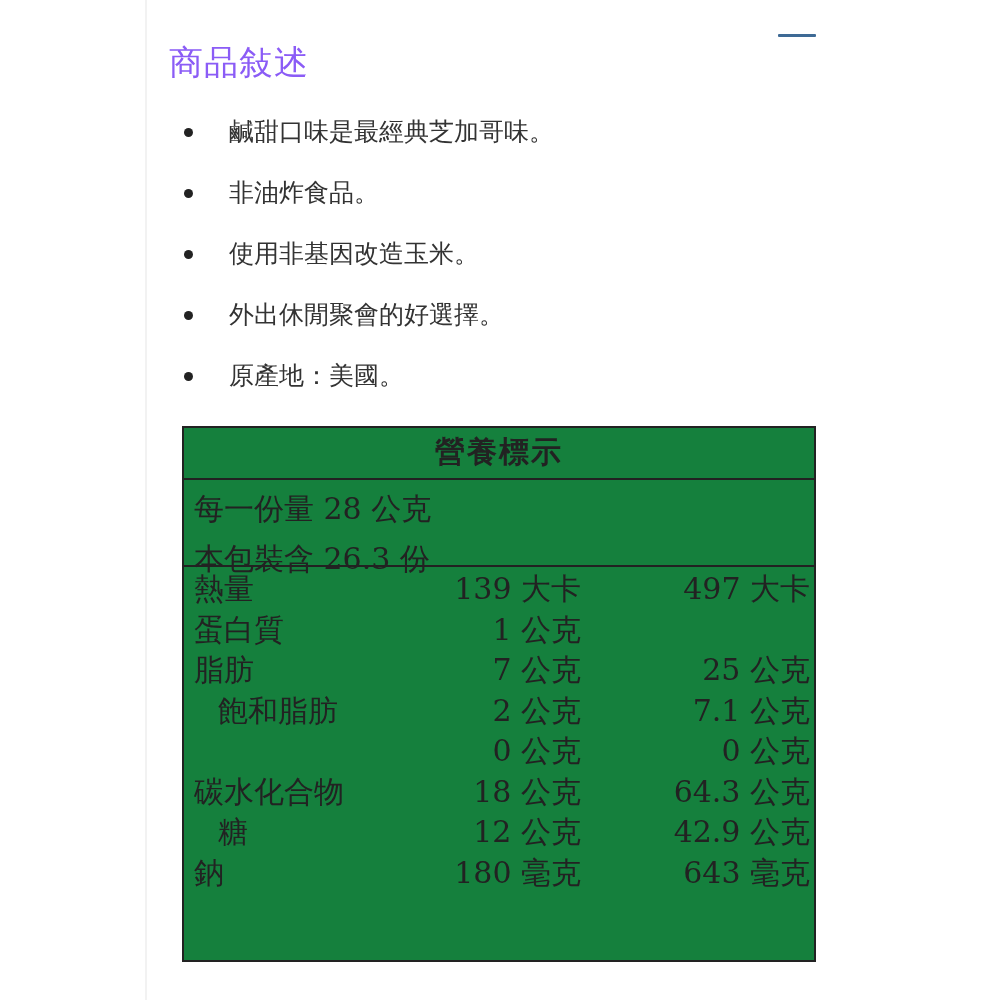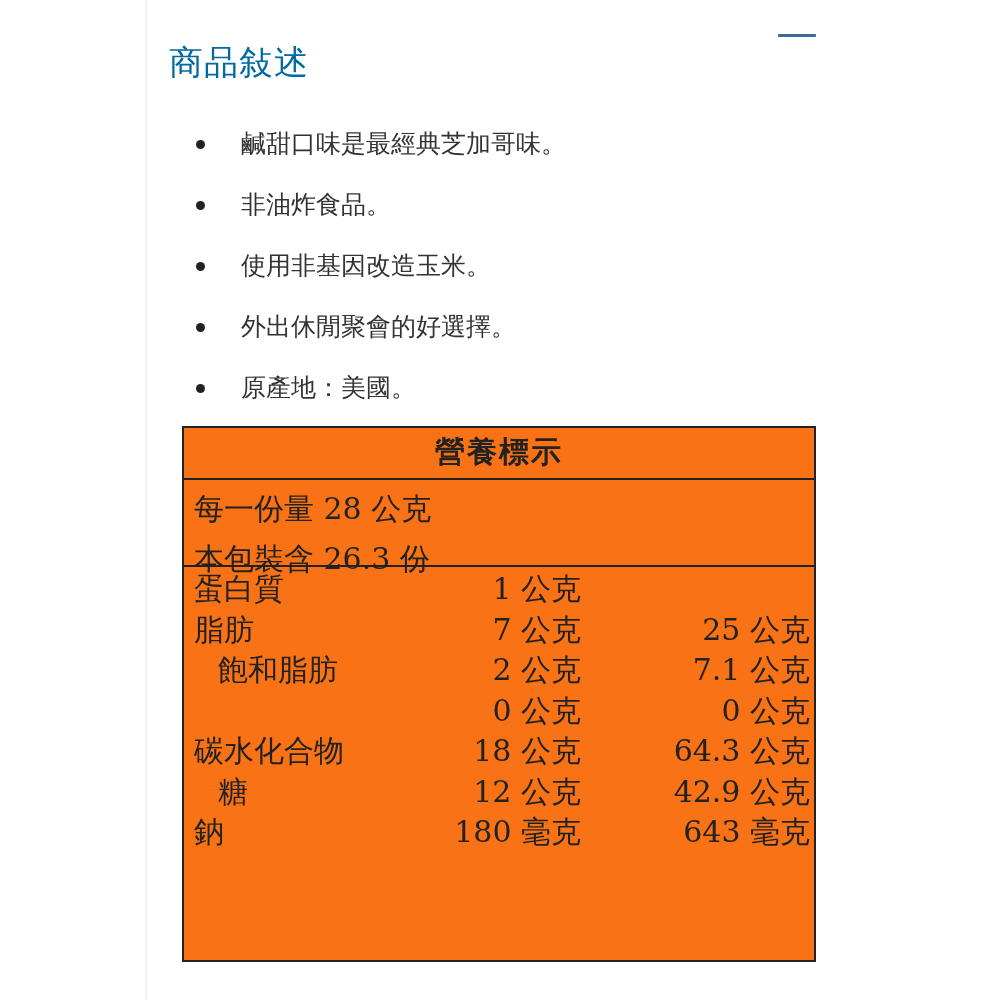--- a/index.html
+++ b/index.html
@@ -1,24 +1,24 @@
 <!DOCTYPE html>
 <html><head>
 <meta charset="utf-8">
 <style>
   html, body { margin: 0; padding: 0; background: #ffffff; }
   body { width: 1000px; height: 1000px; position: relative; overflow: hidden; font-family: "DejaVu Sans", sans-serif; }
   .panel { position: absolute; left: 145px; top: 0; width: 855px; height: 1000px; border-left: 2px solid #f2f2f2; }
-  .section-title { position: absolute; left: 22px; top: 12px; font-size: 34px; color: #0369a1; letter-spacing: 1px; font-weight: normal; }
+  .section-title { position: absolute; left: 22px; top: 12px; font-size: 34px; color: #8b5cf6; letter-spacing: 1px; font-weight: normal; }
   .collapse-btn { position: absolute; left: 628px; top: 22px; width: 44px; height: 28px; cursor: pointer; }
   .collapse-btn .bar { position: absolute; left: 3px; top: 12px; width: 38px; height: 3px; background: #3e6a95; border-radius: 1px; }
-  .bullets { position: absolute; left: 30px; top: 106px; margin: 12px; padding: 0; list-style: none; }
+  .bullets { position: absolute; left: 30px; top: 106px; margin: 0; padding: 0; list-style: none; }
   .bullets li { position: relative; height: 61px; line-height: 52px; font-size: 25px; color: #333333; padding-left: 52px; white-space: nowrap; }
   .bullets li .dot { position: absolute; left: 7px; top: 22px; width: 9px; height: 9px; border-radius: 50%; background: #222; }
-  .label { position: absolute; left: 35px; top: 426px; width: 634px; height: 536px; border: 2px solid #222; box-sizing: border-box; font-family: "DejaVu Serif", serif; color: #222; background: #f97316; }
+  .label { position: absolute; left: 35px; top: 426px; width: 634px; height: 536px; border: 2px solid #222; box-sizing: border-box; font-family: "DejaVu Serif", serif; color: #222; background: #15803d; }
   .lbl-title { height: 50px; border-bottom: 2px solid #222; text-align: center; font-size: 30px; font-weight: bold; line-height: 48px; letter-spacing: 2px; }
   .lbl-serving { height: 87px; border-bottom: 2px solid #222; padding-left: 10px; font-size: 30px; line-height: 46px; padding-top: 6px; box-sizing: border-box; }
   .lbl-serving div { height: 50px; }
   .lbl-head { height: 42px; border-bottom: 2px solid #222; position: relative; font-size: 30px; line-height: 42px; }
   .lbl-head .c1 { position: absolute; right: 235px; top: 0; }
   .lbl-head .c2 { position: absolute; right: 6px; top: 0; }
   .lbl-rows { position: relative; padding-top: 2px; }
   .row { position: relative; height: 40.5px; font-size: 30px; line-height: 40px; }
   .row .name { position: absolute; left: 10px; top: 0; }
   .row.indent .name { left: 34px; }
@@ -43,20 +43,25 @@
   </ul>
 
   <div class="label">
     <div class="lbl-title">營養標示</div>
     <div class="lbl-serving">
       <div>每一份量 28 公克</div>
       <div>本包裝含 26.3 份</div>
     </div>
     <div class="lbl-rows">
       <div class="row">
+        <span class="name">熱量</span>
+        <span class="v1">139 大卡</span>
+        <span class="v2">497 大卡</span>
+      </div>
+      <div class="row">
         <span class="name">蛋白質</span>
         <span class="v1">1 公克</span>
       </div>
       <div class="row">
         <span class="name">脂肪</span>
         <span class="v1">7 公克</span>
         <span class="v2">25 公克</span>
       </div>
       <div class="row indent">
         <span class="name">飽和脂肪</span>

